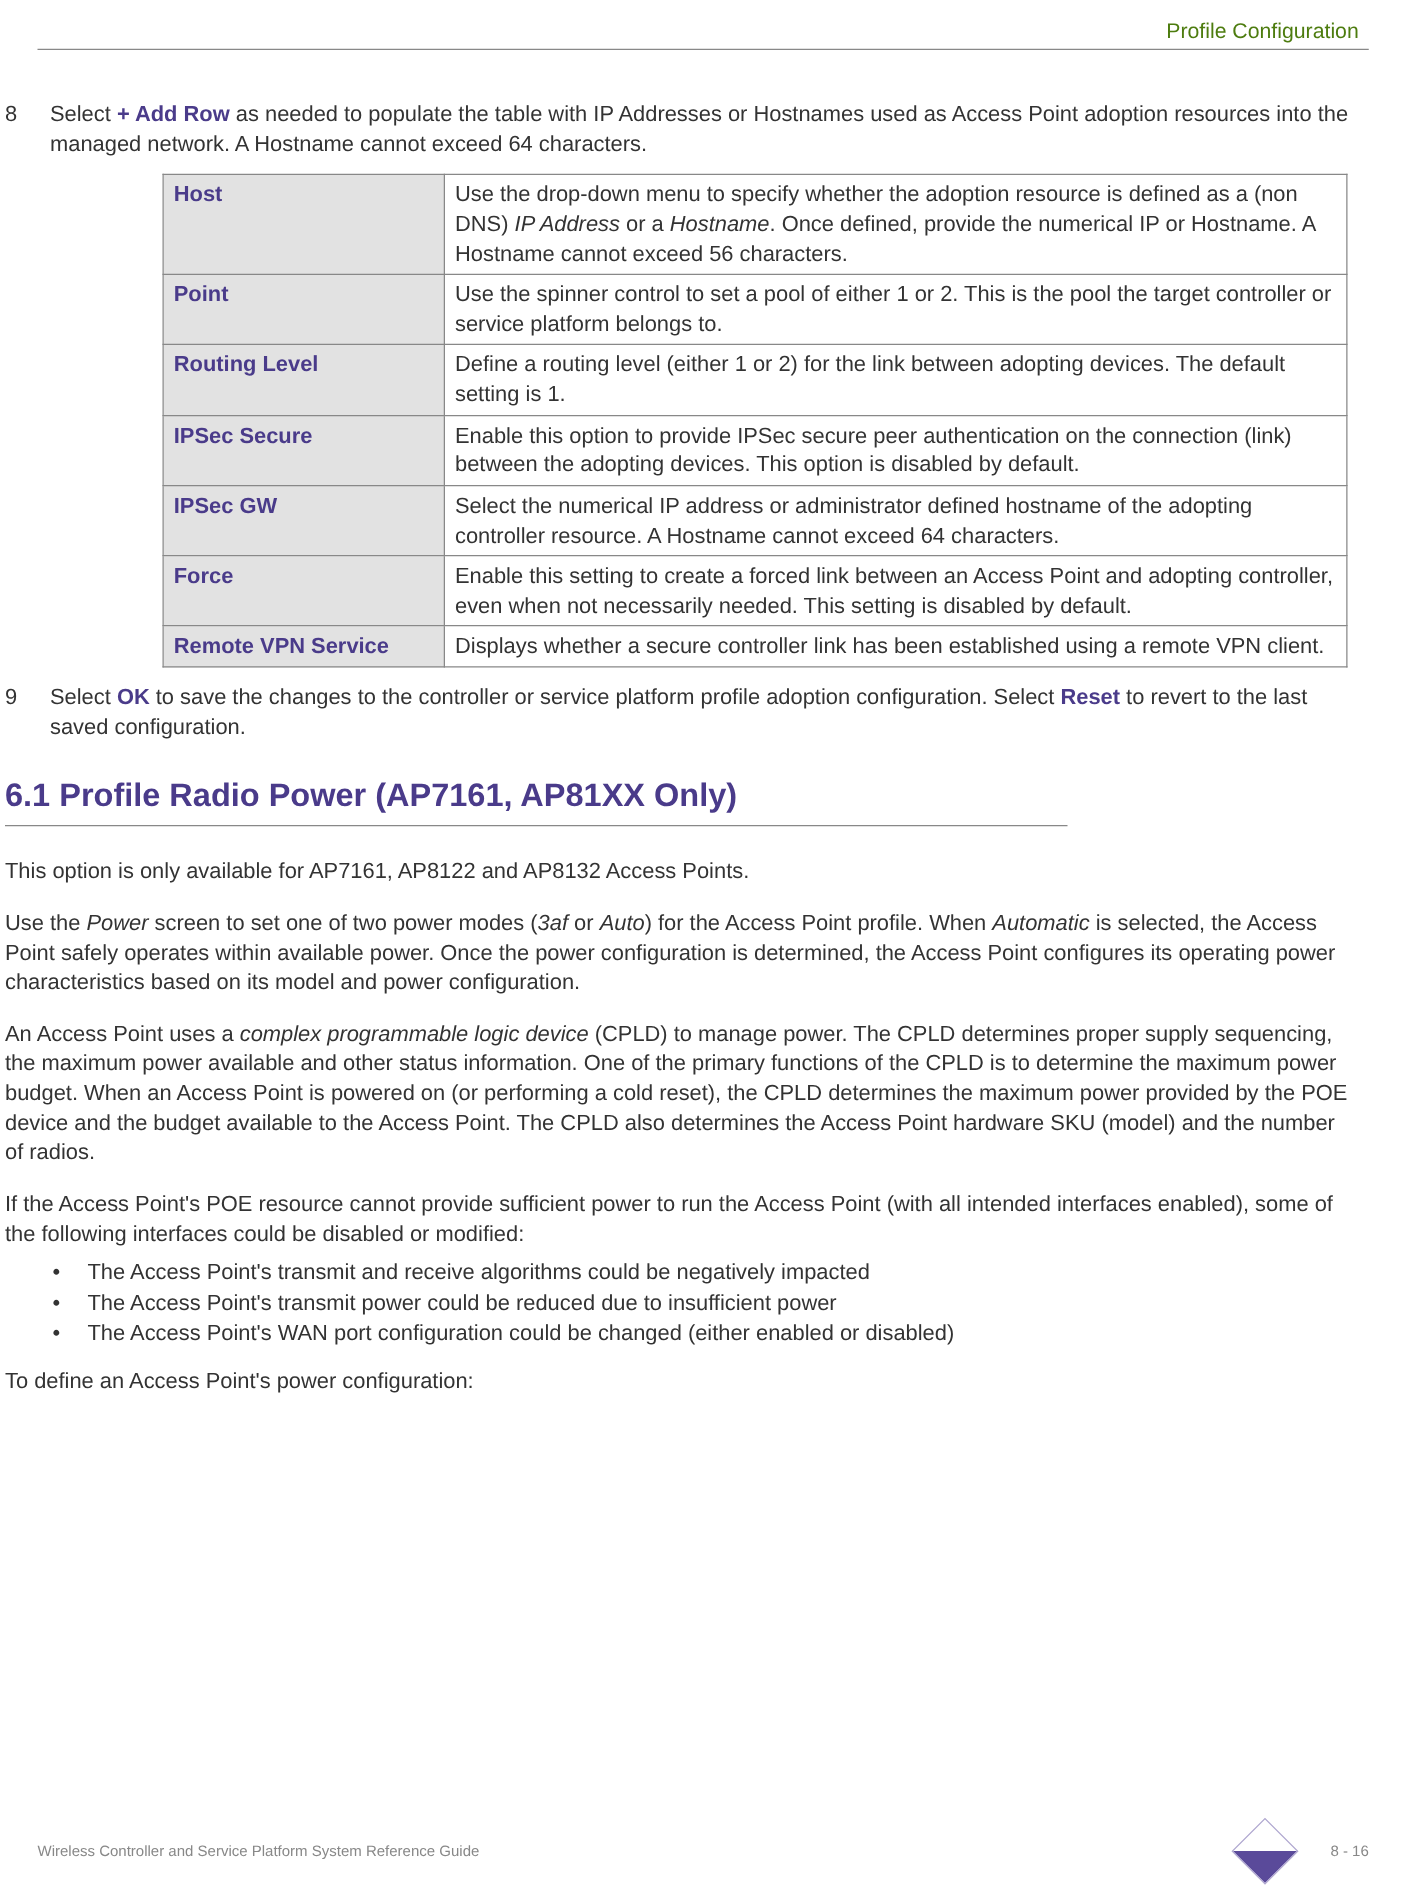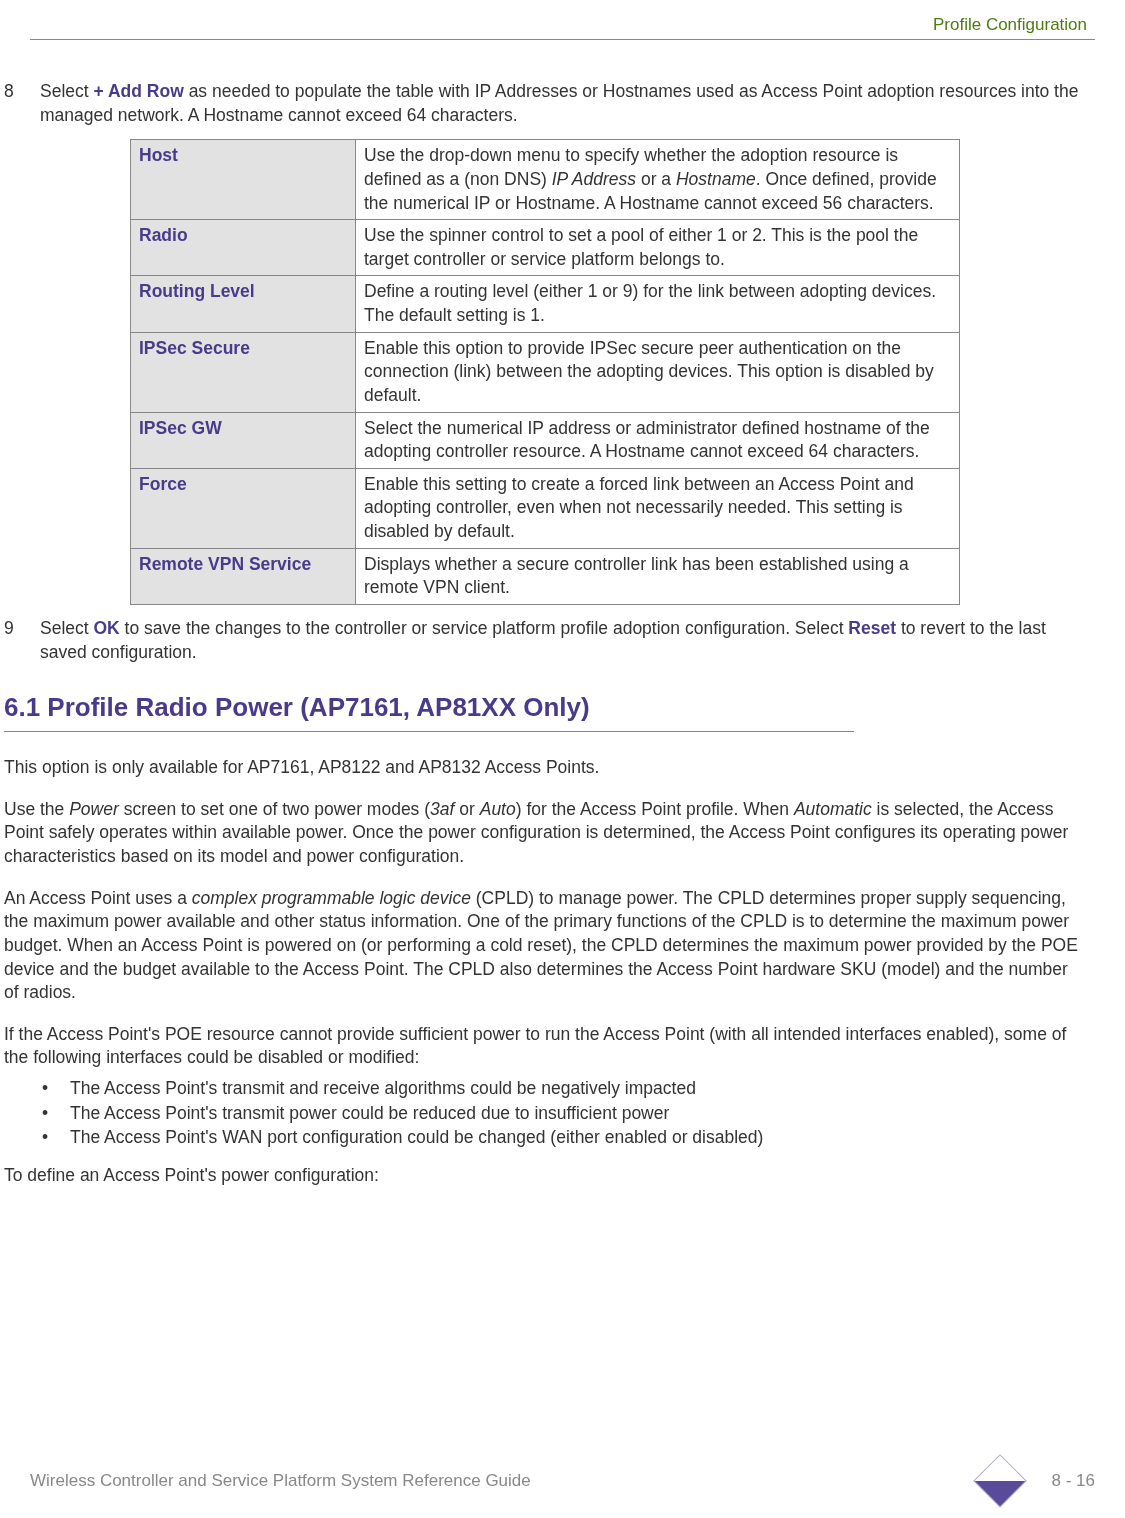--- a/index.html
+++ b/index.html
@@ -48,21 +48,21 @@
     }
     .bold-purple {
       font-weight: bold;
       color: #4a3b8a;
     }
     table.def-table {
       border-collapse: collapse;
       margin-left: 130px;
       margin-top: 12px;
       margin-bottom: 12px;
-      width: 830px;
+      width: 948px;
     }
     table.def-table td {
       border: 1px solid #888;
       padding: 4px 8px;
       vertical-align: top;
       line-height: 1.35;
       font-size: 17.5px;
     }
     table.def-table td.label-cell {
       background: #e2e2e2;
@@ -105,21 +105,21 @@
     }
     .footer {
       position: absolute;
       bottom: 18px;
       left: 30px;
       right: 30px;
       display: flex;
       justify-content: space-between;
       align-items: center;
       color: #888;
-      font-size: 17px;
+      font-size: 12px;
       text-align: center;
     }
     .footer-right {
       display: flex;
       align-items: center;
       gap: 29px;
     }
     .slash-box {
       width: 38px;
       height: 38px;
@@ -144,26 +144,26 @@
 
   <table class="def-table">
     <tbody>
         <tr>
       <td class="label-cell">Host</td>
       <td>
         <span>Use the drop-down menu to specify whether the adoption resource is defined as a (non DNS) </span><span class="italic">IP Address</span><span> or a </span><span class="italic">Hostname</span><span>. Once defined, provide the numerical IP or Hostname. A Hostname cannot exceed 56 characters.</span>
       </td>
     </tr>
     <tr>
-      <td class="label-cell">Radio</td>
+      <td class="label-cell">Point</td>
       <td>Use the spinner control to set a pool of either 1 or 2. This is the pool the target controller or service platform belongs to.</td>
     </tr>
     <tr>
       <td class="label-cell">Routing Level</td>
-      <td>Define a routing level (either 1 or 9) for the link between adopting devices. The default setting is 1.</td>
+      <td>Define a routing level (either 1 or 2) for the link between adopting devices. The default setting is 1.</td>
     </tr>
     <tr>
       <td class="label-cell">IPSec Secure</td>
       <td>Enable this option to provide IPSec secure peer authentication on the connection (link) between the adopting devices. This option is disabled by default.</td>
     </tr>
     <tr>
       <td class="label-cell">IPSec GW</td>
       <td>Select the numerical IP address or administrator defined hostname of the adopting controller resource. A Hostname cannot exceed 64 characters.</td>
     </tr>
     <tr>

